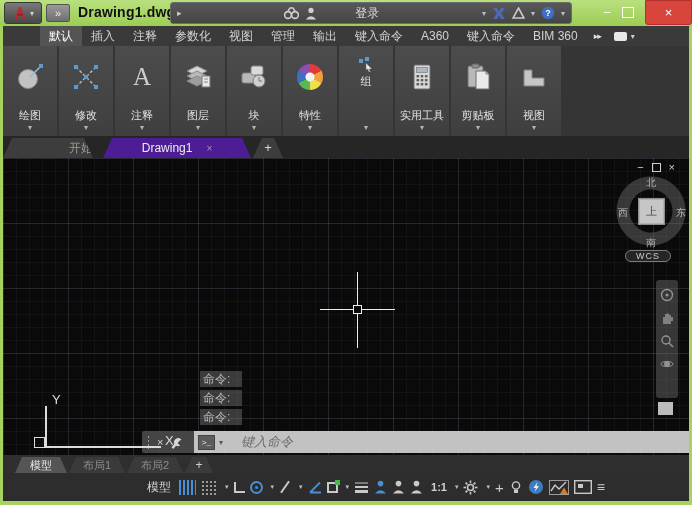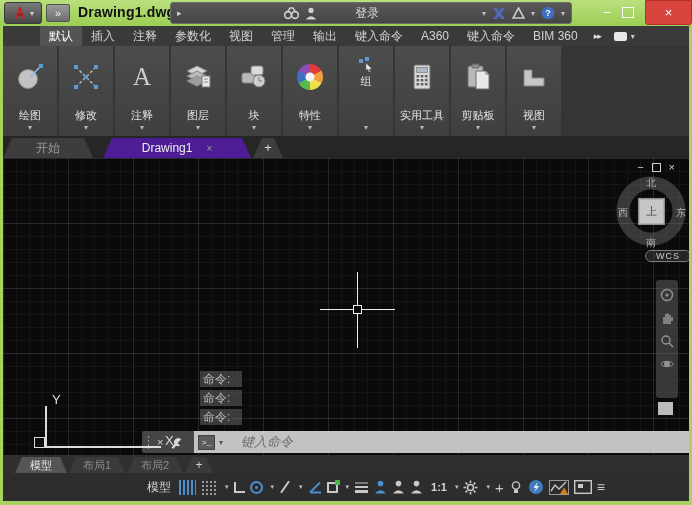--- a/index.html
+++ b/index.html
@@ -57,21 +57,21 @@
   .panel.small .spacer { flex:1; }
   .a-letter { color:#cdcdcd; font-size:25px; font-family:"Liberation Serif",serif; }
   .colorwheel { width:26px; height:26px; border-radius:50%;
     background:radial-gradient(circle,#f4f4f4 0 4px,rgba(255,255,255,0) 5px),
       conic-gradient(#e23b3b 0 60deg,#f0a03c 60deg 120deg,#eee04a 120deg 180deg,#57b94e 180deg 240deg,#3f6fc2 240deg 300deg,#8a4fb5 300deg 360deg); }
 
   
   .filetabs { position:absolute; left:3px; top:136px; width:686px; height:22px; background:#262626; }
   .ftab { position:absolute; top:2px; height:20px; clip-path:polygon(9px 0,calc(100% - 9px) 0,100% 100%,0 100%);
     text-align:center; font-size:12px; line-height:20px; }
-  .ftab.start { left:0; width:90px; background:#3d3d3d; color:#9a9a9a; }
+  .ftab.start { left:0; width:90px; background:#3d3d3d; color:#9a9a9a;text-align:right; }
   .ftab.active { left:100px; width:148px; background:#4c1d95; color:#ececec; }
   .ftab .x { color:#9f9f9f; font-size:10px; margin-left:14px; }
   .ftab.newtab { left:250px; width:30px; background:#3d3d3d; color:#d8d8d8; font-size:13px; }
 
   
   .canvas { position:absolute; left:3px; top:158px; width:686px; height:297px; background:#0a0a0b; overflow:hidden;
     background-image:
       linear-gradient(rgba(210,215,255,0.10) 1px,transparent 1px),
       linear-gradient(90deg,rgba(210,215,255,0.10) 1px,transparent 1px),
       linear-gradient(rgba(210,215,255,0.045) 1px,transparent 1px),
@@ -81,21 +81,21 @@
   .doc-controls .sq { width:9px; height:9px; border:1px solid #cfcfcf; }
   .viewcube { position:absolute; left:611px; top:16px; width:74px; height:74px; }
   .vc-ring { position:absolute; left:0; top:0; width:74px; height:74px; border-radius:50%;
     background:radial-gradient(circle,rgba(0,0,0,0) 0 21px,rgba(125,125,125,.4) 22px 34px,rgba(0,0,0,0) 35px); }
   .vc-face { position:absolute; left:24px; top:24px; width:27px; height:27px; background:#c6c6c6; border:1px solid #8e8e8e;
     color:#4a4a4a; font-size:11px; display:flex; align-items:center; justify-content:center;
     box-shadow:inset 0 0 0 1px #b0b0b0; }
   .vc-lab { position:absolute; color:#b5b5b5; font-size:10px; }
   .vc-n { left:32px; top:2px; } .vc-s { left:32px; top:62px; }
   .vc-w { left:4px; top:32px; } .vc-e { left:62px; top:32px; }
-  .wcs { position:absolute; left:642px; top:92px; width:46px; height:12px; border:1px solid #7a7a7a; border-radius:7px;
+  .wcs { position:absolute; left:622px; top:92px; width:46px; height:12px; border:1px solid #7a7a7a; border-radius:7px;
     background:rgba(90,90,90,.35); color:#c9c9c9; font-size:9px; text-align:center; line-height:11px; letter-spacing:1px; }
   .navbar { position:absolute; left:653px; top:122px; width:22px; height:118px; background:rgba(110,110,110,.45);
     border-radius:3px; display:flex; flex-direction:column; align-items:center; gap:9px; padding-top:8px; }
   .navbar svg { opacity:.55; }
   .nav-foot { position:absolute; left:655px; top:244px; width:15px; height:13px; background:#dcdcdc; opacity:.85; }
 
   .ch-h { position:absolute; left:317px; top:151px; width:75px; height:1px; background:#ededed; }
   .ch-v { position:absolute; left:354px; top:114px; width:1px; height:76px; background:#ededed; }
   .pickbox { position:absolute; left:350px; top:147px; width:9px; height:9px; border:1px solid #ededed; background:#0a0a0b; }
 

